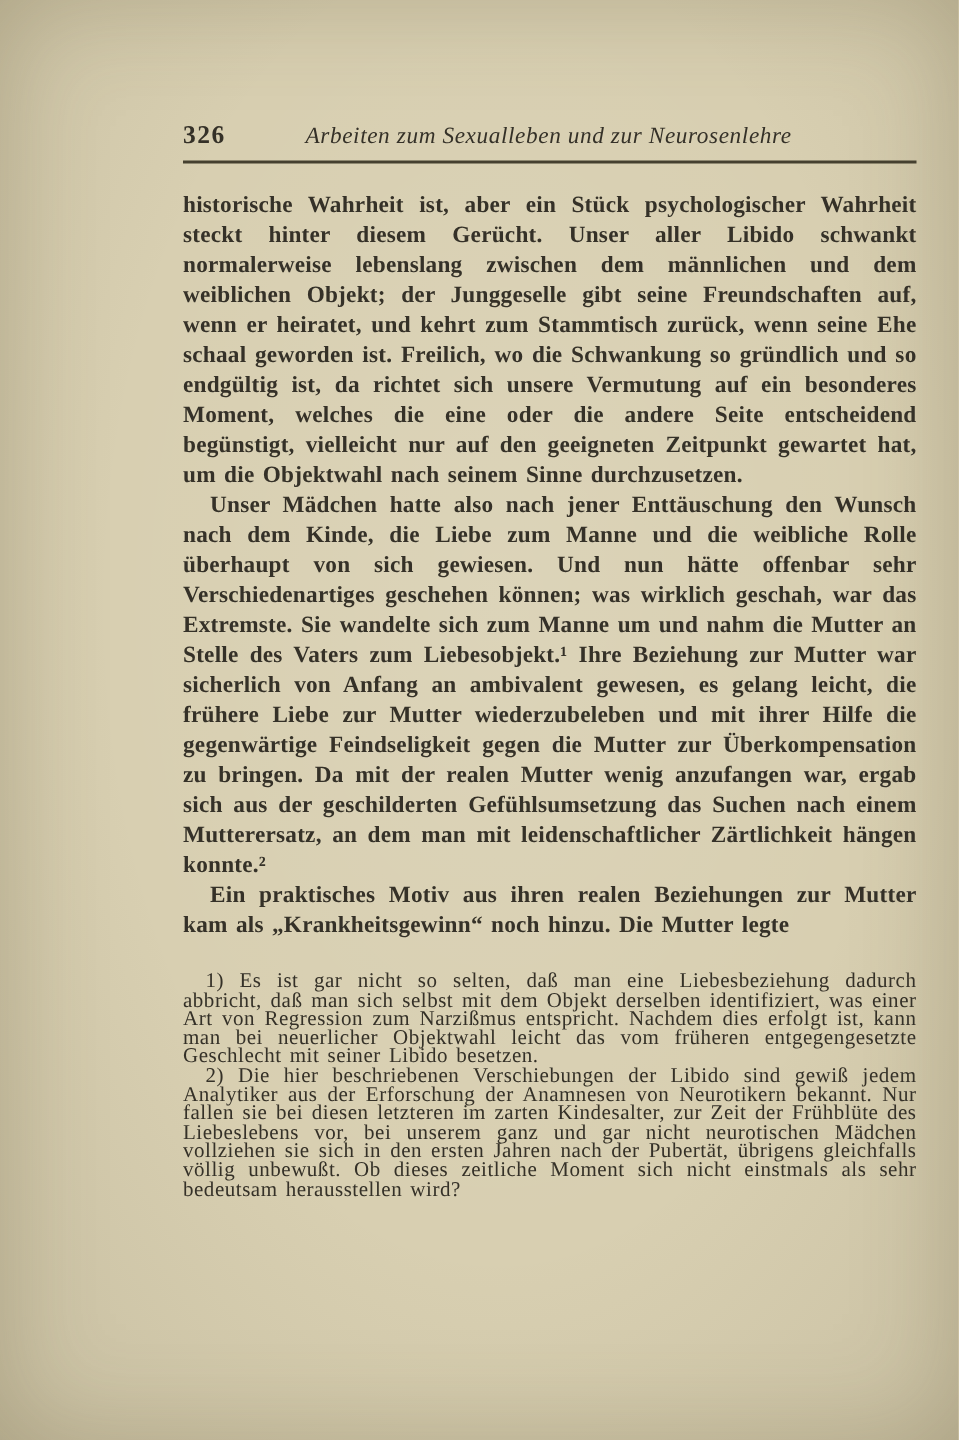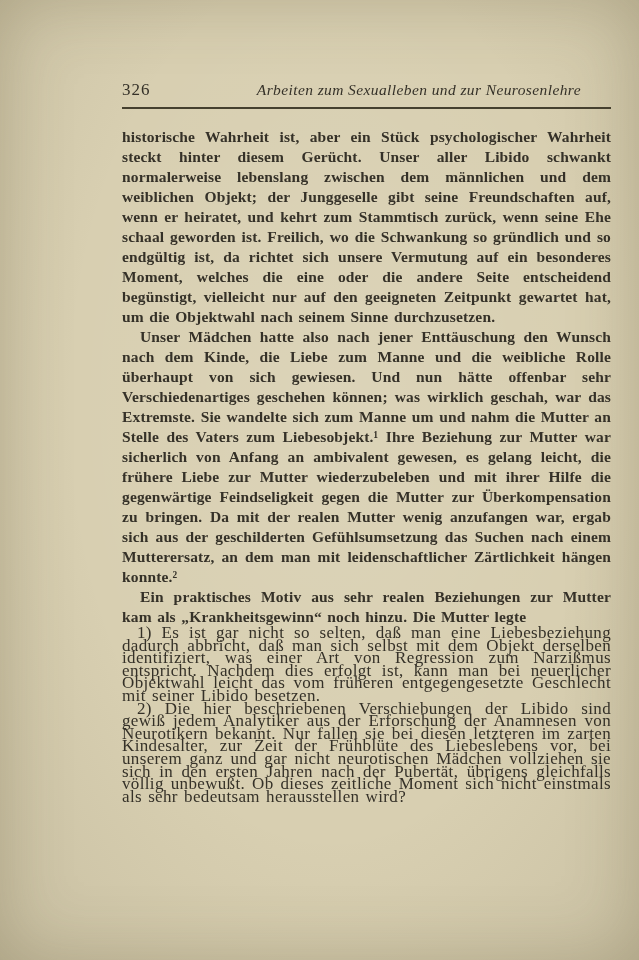--- a/index.html
+++ b/index.html
@@ -26,24 +26,25 @@
   }
   .header {
     display: flex;
     align-items: baseline;
     border-bottom: 2px solid #45402f;
     padding-bottom: 7px;
   }
   .pagenum {
     font-size: 17px;
     letter-spacing: 1px;
+    font-weight: bold;
   }
   .running-title {
     flex: 1;
-    text-align: right;
+    text-align: center;
     font-style: italic;
     font-size: 15.5px;
     letter-spacing: 0.4px;
     padding-right: 30px;
   }
   .body-text {
     margin-top: 18px;
     font-size: 15.5px;
     line-height: 20px;
     text-align: justify;
@@ -52,21 +53,22 @@
     hyphens: auto;
   }
   .body-text p {
     margin: 0;
     font-weight: bold;
   }
   .body-text p.indent {
     text-indent: 18px;
   }
   .footnotes {
-    font-size: 17px;
+    margin-top: 22px;
+    font-size: 14px;
     line-height: 12.6px;
     text-align: justify;
     word-spacing: 1.6px;
     letter-spacing: 0.35px;
     hyphens: auto;
   }
   .footnotes p {
     margin: 0;
     text-indent: 15px;
   }
@@ -77,21 +79,21 @@
 <div class="page">
 
   <div class="header">
     <span class="pagenum">326</span>
     <span class="running-title">Arbeiten zum Sexualleben und zur Neurosenlehre</span>
   </div>
 
   <div class="body-text">
     <p>historische Wahrheit ist, aber ein Stück psychologischer Wahrheit steckt hinter diesem Gerücht. Unser aller Libido schwankt normalerweise lebenslang zwischen dem männlichen und dem weiblichen Objekt; der Junggeselle gibt seine Freundschaften auf, wenn er heiratet, und kehrt zum Stammtisch zurück, wenn seine Ehe schaal geworden ist. Freilich, wo die Schwankung so gründlich und so endgültig ist, da richtet sich unsere Vermutung auf ein besonderes Moment, welches die eine oder die andere Seite entscheidend begünstigt, vielleicht nur auf den geeigneten Zeitpunkt gewartet hat, um die Objektwahl nach seinem Sinne durchzusetzen.</p>
     <p class="indent">Unser Mädchen hatte also nach jener Enttäuschung den Wunsch nach dem Kinde, die Liebe zum Manne und die weibliche Rolle überhaupt von sich gewiesen. Und nun hätte offenbar sehr Verschiedenartiges geschehen können; was wirklich geschah, war das Extremste. Sie wandelte sich zum Manne um und nahm die Mutter an Stelle des Vaters zum Liebesobjekt.¹ Ihre Beziehung zur Mutter war sicherlich von Anfang an ambivalent gewesen, es gelang leicht, die frühere Liebe zur Mutter wiederzubeleben und mit ihrer Hilfe die gegenwärtige Feindseligkeit gegen die Mutter zur Überkompensation zu bringen. Da mit der realen Mutter wenig anzufangen war, ergab sich aus der geschilderten Gefühlsumsetzung das Suchen nach einem Mutterersatz, an dem man mit leidenschaftlicher Zärtlichkeit hängen konnte.²</p>
-    <p class="indent">Ein praktisches Motiv aus sehr realen Beziehungen zur Mutter kam als „Krankheitsgewinn“ noch hinzu. Die Mutter legte</p>
+    <p class="indent">Ein praktisches Motiv aus ihren realen Beziehungen zur Mutter kam als „Krankheitsgewinn“ noch hinzu. Die Mutter legte</p>
   </div>
 
   <div class="footnotes">
     <p>1) Es ist gar nicht so selten, daß man eine Liebesbeziehung dadurch abbricht, daß man sich selbst mit dem Objekt derselben identifiziert, was einer Art von Regression zum Narzißmus entspricht. Nachdem dies erfolgt ist, kann man bei neuerlicher Objektwahl leicht das vom früheren entgegengesetzte Geschlecht mit seiner Libido besetzen.</p>
     <p>2) Die hier beschriebenen Verschiebungen der Libido sind gewiß jedem Analytiker aus der Erforschung der Anamnesen von Neurotikern bekannt. Nur fallen sie bei diesen letzteren im zarten Kindesalter, zur Zeit der Frühblüte des Liebeslebens vor, bei unserem ganz und gar nicht neurotischen Mädchen vollziehen sie sich in den ersten Jahren nach der Pubertät, übrigens gleichfalls völlig unbewußt. Ob dieses zeitliche Moment sich nicht einstmals als sehr bedeutsam herausstellen wird?</p>
   </div>
 
 </div>
 
 </body></html>

